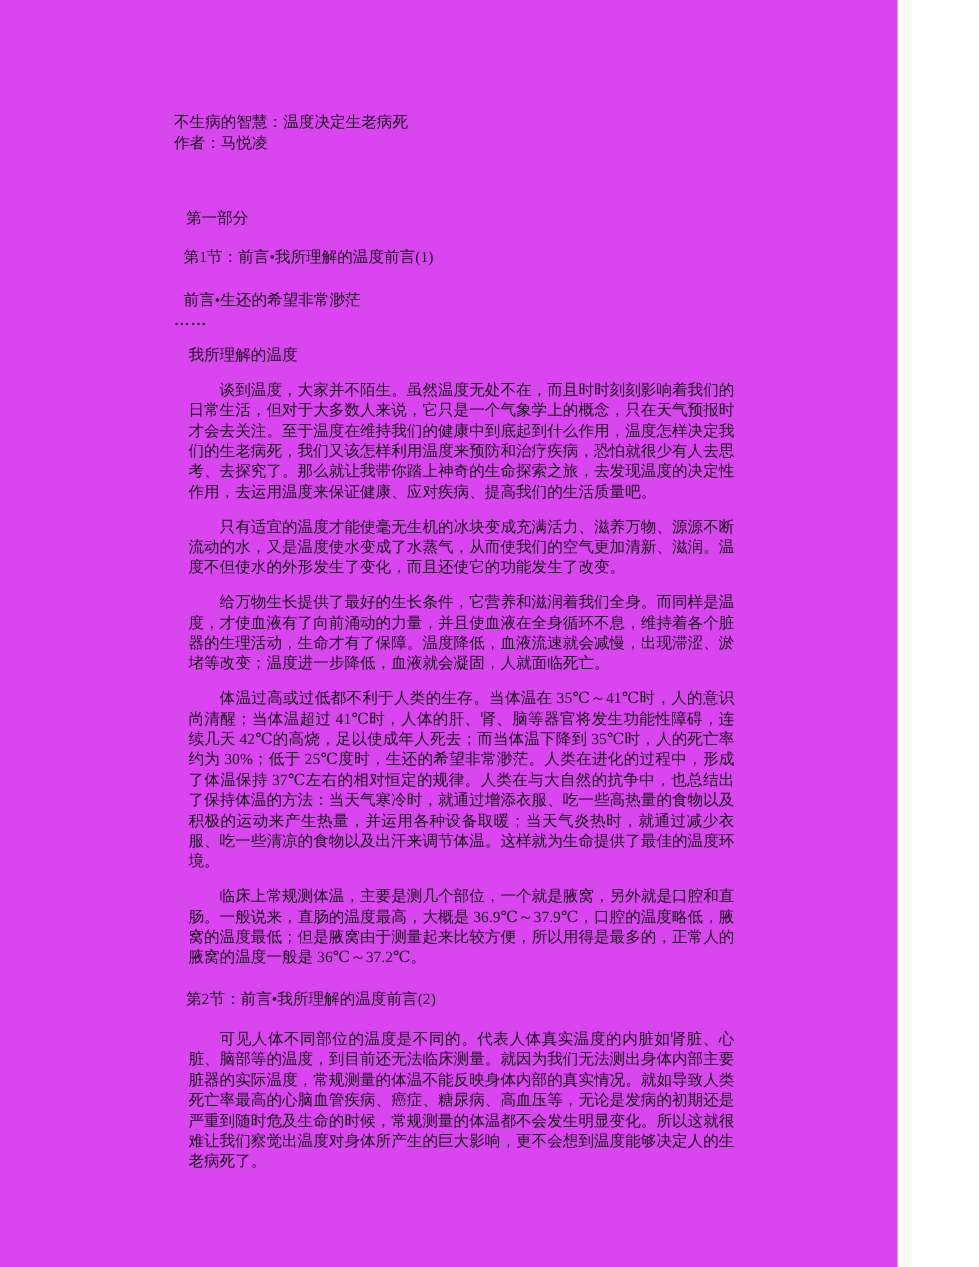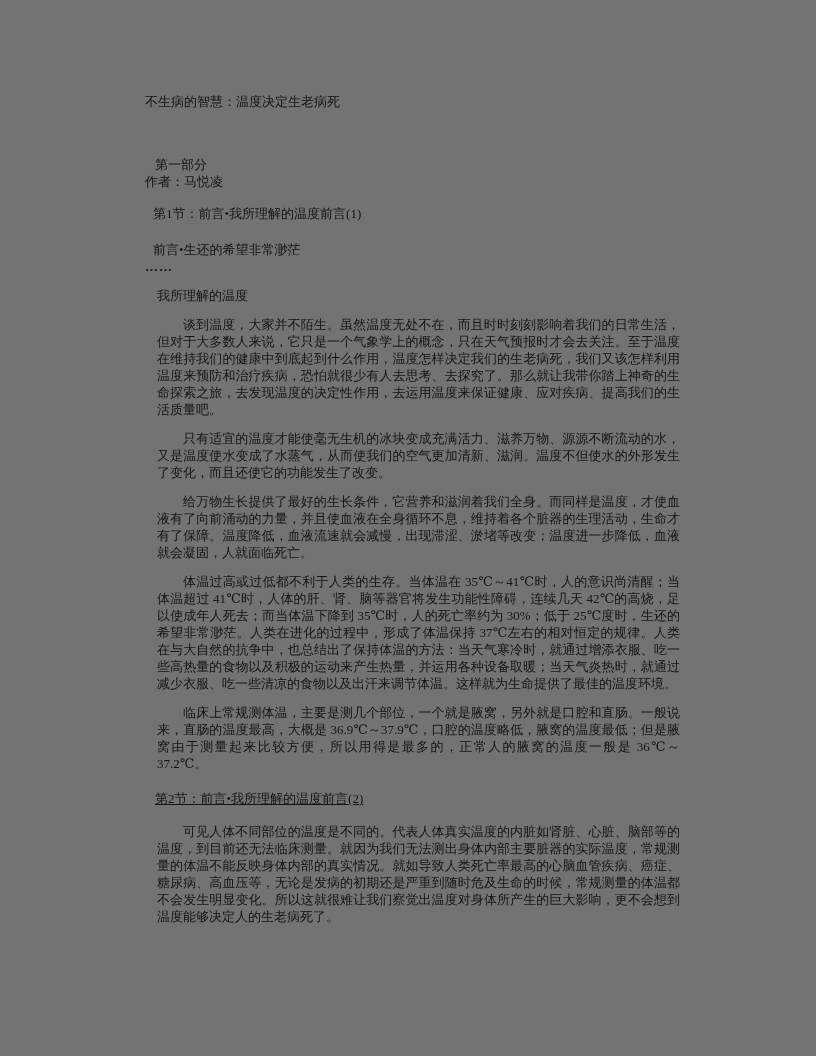--- a/index.html
+++ b/index.html
@@ -7,28 +7,28 @@
     padding: 0;
     background: #ffffff;
   }
   body {
     width: 816px;
     height: 1056px;
     overflow: hidden;
   }
   .page {
     box-sizing: border-box;
-    width: 816px;
+    width: 748px;
     min-height: 1056px;
     padding: 93px 124px 40px 145px;
     font-family: "Liberation Serif", "DejaVu Serif", serif;
     font-size: 13px;
     line-height: 17px;
     color: #141414;
-    background: #737373;
+    background: #d946ef;
   }
   .line {
     margin: 0;
   }
   .part-heading {
     margin: 46px 0 0 10px;
   }
   .section-heading {
     margin: 15px 0 0 8px;
   }
@@ -43,32 +43,31 @@
   .subheading {
     margin: 12px;
   }
   .para {
     margin: 12px;
     text-indent: 2em;
     text-align: justify;
   }
   .section2-heading {
     margin: 18px 0 16px 10px;
-    text-decoration: underline;
   }
 </style>
 </head>
 <body>
 
 <div class="page">
 
   <div class="line">不生病的智慧：温度决定生老病死</div>
+  <div class="line">作者：马悦凌</div>
+
   <div class="line part-heading">第一部分</div>
-
-  <div class="line">作者：马悦凌</div>
 
   <div class="line section-heading">第1节：前言•我所理解的温度前言(1)</div>
 
   <div class="line subtitle">前言•生还的希望非常渺茫</div>
   <div class="ellipsis-line">……</div>
   <div class="line subheading">我所理解的温度</div>
 
   <p class="para">谈到温度，大家并不陌生。虽然温度无处不在，而且时时刻刻影响着我们的日常生活，但对于大多数人来说，它只是一个气象学上的概念，只在天气预报时才会去关注。至于温度在维持我们的健康中到底起到什么作用，温度怎样决定我们的生老病死，我们又该怎样利用温度来预防和治疗疾病，恐怕就很少有人去思考、去探究了。那么就让我带你踏上神奇的生命探索之旅，去发现温度的决定性作用，去运用温度来保证健康、应对疾病、提高我们的生活质量吧。</p>
   <p class="para">只有适宜的温度才能使毫无生机的冰块变成充满活力、滋养万物、源源不断流动的水，又是温度使水变成了水蒸气，从而使我们的空气更加清新、滋润。温度不但使水的外形发生了变化，而且还使它的功能发生了改变。</p>
   <p class="para">给万物生长提供了最好的生长条件，它营养和滋润着我们全身。而同样是温度，才使血液有了向前涌动的力量，并且使血液在全身循环不息，维持着各个脏器的生理活动，生命才有了保障。温度降低，血液流速就会减慢，出现滞涩、淤堵等改变；温度进一步降低，血液就会凝固，人就面临死亡。</p>

